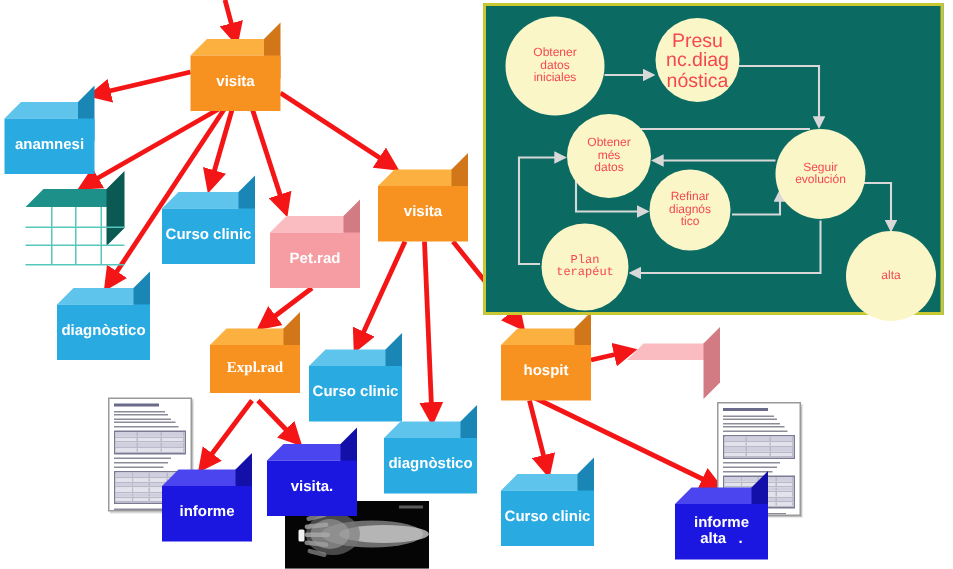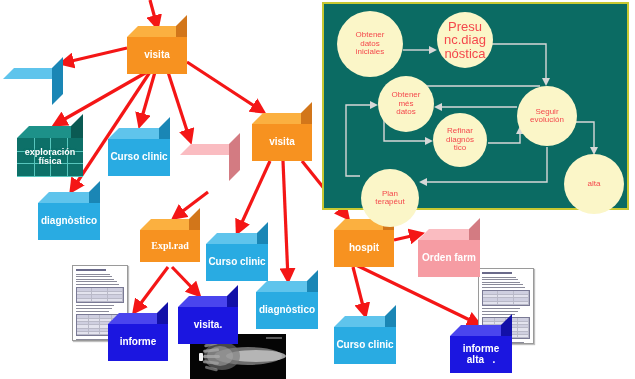--- a/index.html
+++ b/index.html
@@ -97,46 +97,49 @@
       <div class="box3d" style="left: 127px; top: 26px; width: 60px; height: 48px;">
         <div class="top" style="background: rgb(251, 176, 64);"></div>
         <div class="side" style="background: rgb(210, 118, 26);"></div>
         <div class="front" style="background: rgb(247, 146, 32); font-size: 10px; font-weight: bold;">
           <span class="lbl">visita</span>
         </div>
       </div>
       <div class="box3d" style="left: 3px; top: 68px; width: 60px; height: 48px;">
         <div class="top" style="background: rgb(95, 196, 236);"></div>
         <div class="side" style="background: rgb(26, 134, 181);"></div>
+        <div class="front" style="background: rgb(41, 171, 226); font-size: 10px; font-weight: bold;">
+          <span class="lbl">anamnesi</span>
+        </div>
       </div>
       <div class="cube" style="left: 17px; top: 126px; width: 66px; height: 50px;">
         <div class="top"></div>
         <div class="side"></div>
-        <div class="front" style="font-size: 9px; font-weight: bold;">
-          <span class="lbl">exploración<br>física</span>
-        </div>
         <div class="glines">
           <i class="v" style="left: 16.5px;"></i>
           <i class="h" style="top: 12.6667px;"></i>
           <i class="v" style="left: 33px;"></i>
           <i class="h" style="top: 25.3333px;"></i>
           <i class="v" style="left: 49.5px;"></i>
           <i class="h" style="top: 38px;"></i>
         </div>
       </div>
       <div class="box3d" style="left: 108px; top: 128px; width: 62px; height: 48px;">
         <div class="top" style="background: rgb(95, 196, 236);"></div>
         <div class="side" style="background: rgb(26, 134, 181);"></div>
         <div class="front" style="background: rgb(41, 171, 226); font-size: 10px; font-weight: bold;">
           <span class="lbl">Curso&nbsp;clinic</span>
         </div>
       </div>
       <div class="box3d" style="left: 180px; top: 144px; width: 60px; height: 48px;">
         <div class="top" style="background: rgb(250, 188, 193);"></div>
         <div class="side" style="background: rgb(211, 123, 130);"></div>
+        <div class="front" style="background: rgb(246, 156, 163); font-size: 10px; font-weight: bold;">
+          <span class="lbl">Pet.rad</span>
+        </div>
       </div>
       <div class="box3d" style="left: 38px; top: 192px; width: 62px; height: 48px;">
         <div class="top" style="background: rgb(95, 196, 236);"></div>
         <div class="side" style="background: rgb(26, 134, 181);"></div>
         <div class="front" style="background: rgb(41, 171, 226); font-size: 10px; font-weight: bold;">
           <span class="lbl">diagnòstico</span>
         </div>
       </div>
       <div class="box3d" style="left: 252px; top: 113px; width: 60px; height: 48px;">
         <div class="top" style="background: rgb(251, 176, 64);"></div>
@@ -183,23 +186,20 @@
       <div class="box3d" style="left: 334px; top: 219px; width: 60px; height: 48px;">
         <div class="top" style="background: rgb(251, 176, 64);"></div>
         <div class="side" style="background: rgb(210, 118, 26);"></div>
         <div class="front" style="background: rgb(247, 146, 32); font-size: 10px; font-weight: bold;">
           <span class="lbl">hospit</span>
         </div>
       </div>
       <div class="box3d" style="left: 418px; top: 229px; width: 62px; height: 48px;">
         <div class="top" style="background: rgb(250, 188, 193);"></div>
         <div class="side" style="background: rgb(211, 123, 130);"></div>
-        <div class="front" style="background: rgb(246, 156, 163); font-size: 10px; font-weight: bold;">
-          <span class="lbl">Orden&nbsp;farm</span>
-        </div>
       </div>
       <div class="box3d" style="left: 334px; top: 316px; width: 62px; height: 48px;">
         <div class="top" style="background: rgb(95, 196, 236);"></div>
         <div class="side" style="background: rgb(26, 134, 181);"></div>
         <div class="front" style="background: rgb(41, 171, 226); font-size: 10px; font-weight: bold;">
           <span class="lbl">Curso&nbsp;clinic</span>
         </div>
       </div>
       <div class="box3d" style="left: 450px; top: 325px; width: 62px; height: 48px;">
         <div class="top" style="background: rgb(74, 69, 238);"></div>
@@ -402,21 +402,21 @@
         </div>
         <div class="circ" style="left: 54px; top: 72px; width: 56px; height: 56px; font-size: 8px;">
           <span>Obtener<br>més<br>datos</span>
         </div>
         <div class="circ" style="left: 109px; top: 109px; width: 54px; height: 54px; font-size: 8px;">
           <span>Refinar<br>diagnós<br>tico</span>
         </div>
         <div class="circ" style="left: 193px; top: 82px; width: 60px; height: 60px; font-size: 8px;">
           <span>Seguir<br>evolución</span>
         </div>
-        <div class="circ" style="left: 37px; top: 165px; width: 58px; height: 58px; font-size: 8px;">
+        <div class="circ" style="left: 37px; top: 145px; width: 58px; height: 58px; font-size: 8px; font-family: Liberation Mono, monospace;">
           <span>Plan<br>terapéut</span>
         </div>
         <div class="circ" style="left: 240px; top: 150px; width: 60px; height: 60px; font-size: 8px;">
           <span>alta</span>
         </div>
       </div>
   </div>
 
 </div>
 

